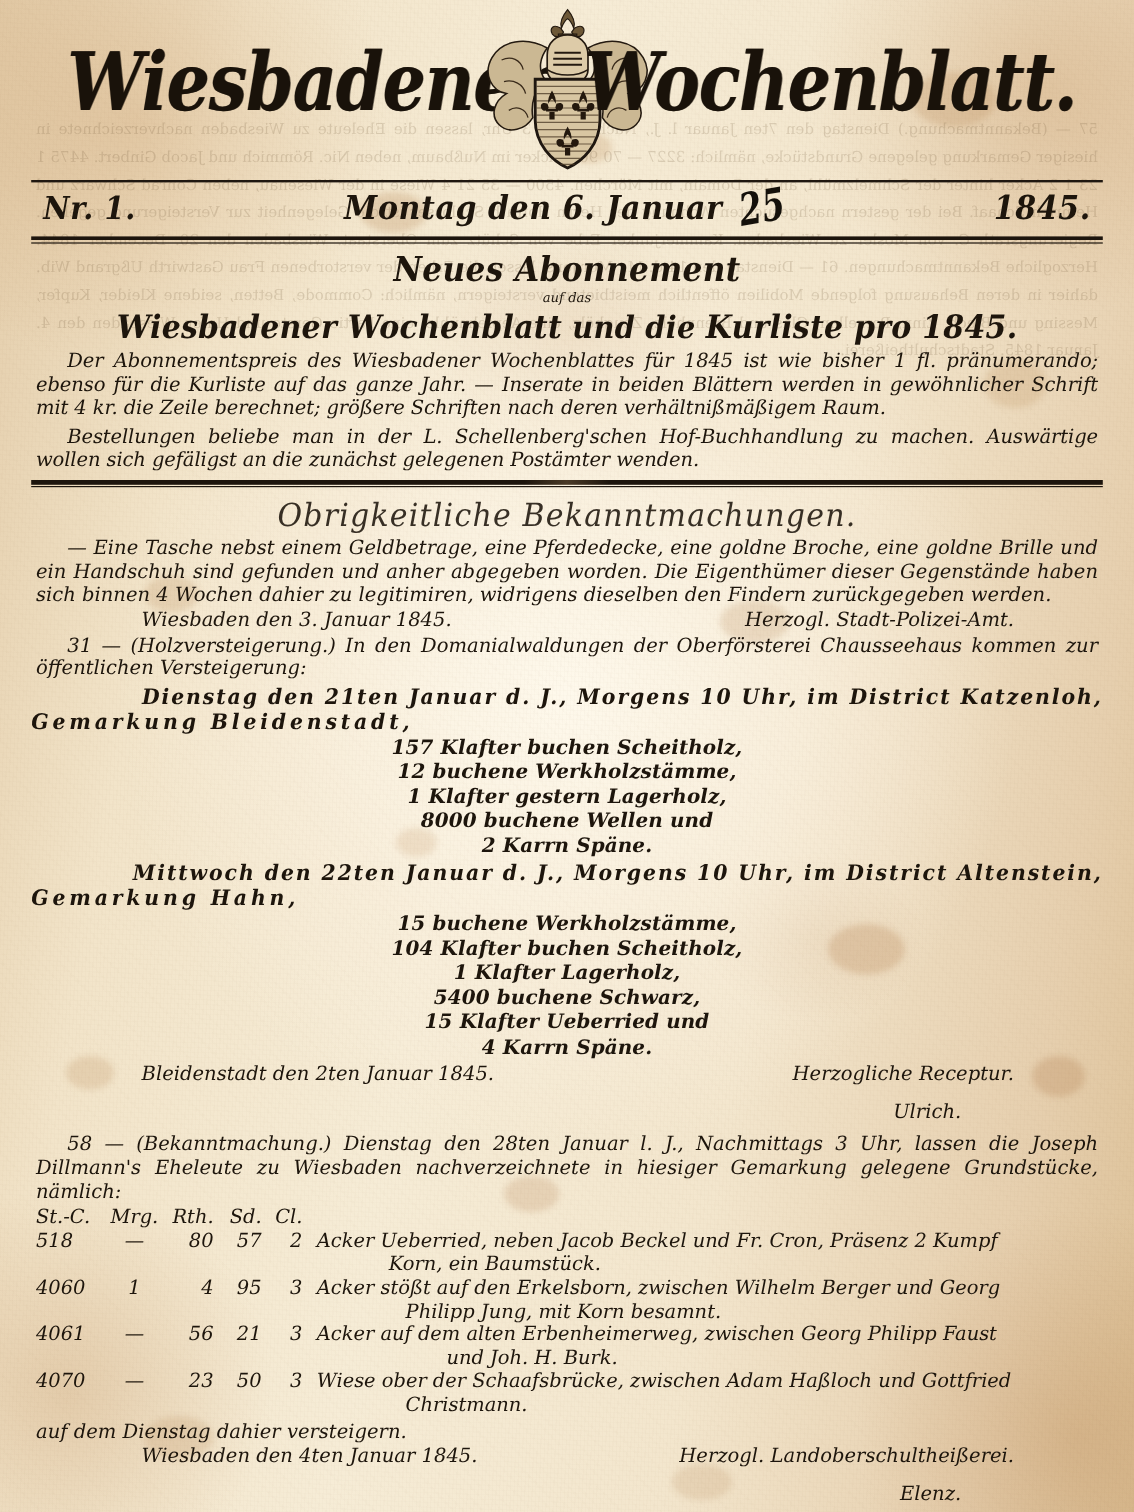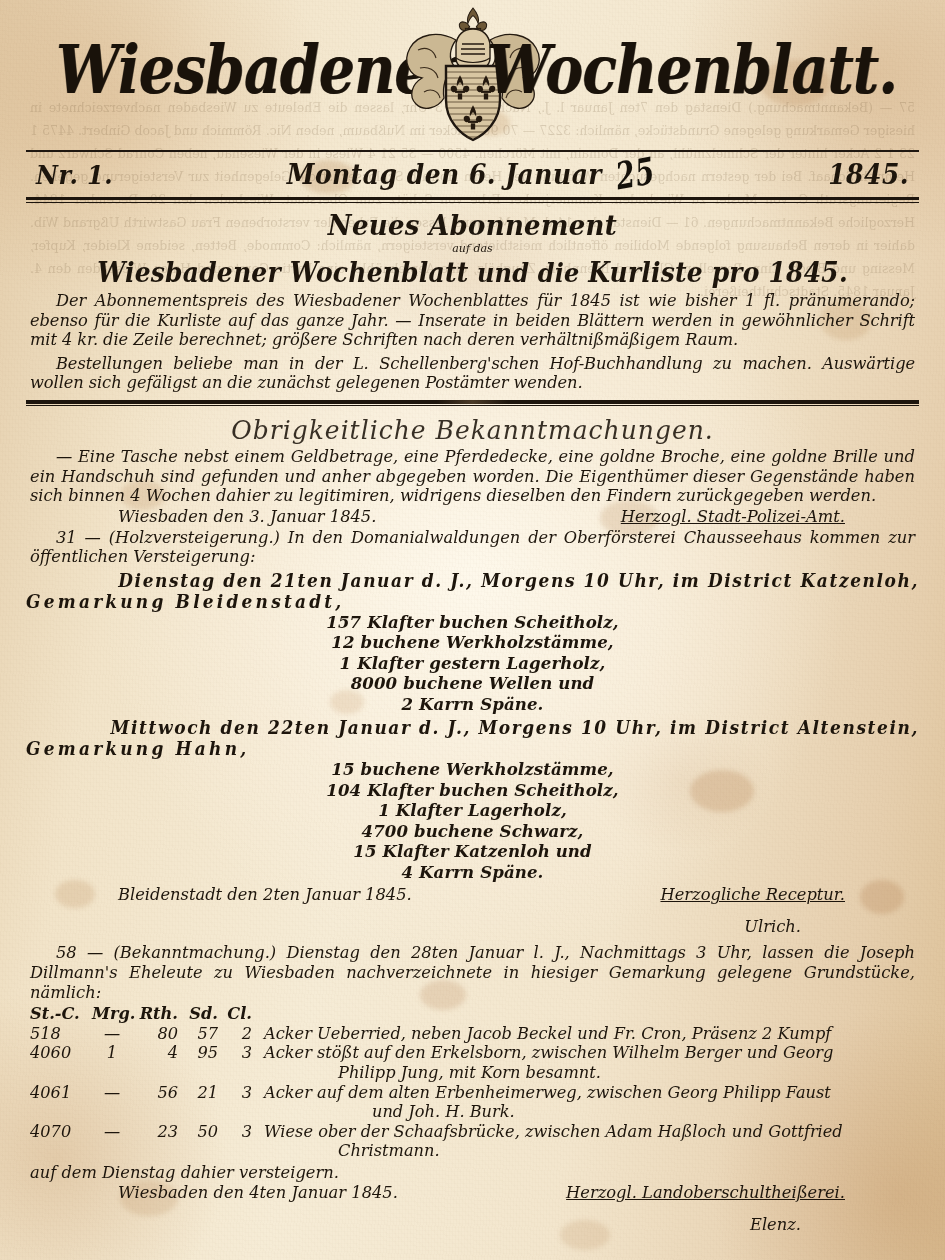--- a/index.html
+++ b/index.html
@@ -111,37 +111,37 @@
   .sec-head{
     font-size:25px;font-weight:400;font-style:italic;text-align:center;
     letter-spacing:1px;margin:5px 0 3px 0;opacity:.88;transform:scaleY(1.06);
   }
 
   .ann{font-size:16.3px;line-height:19.6px;font-style:italic;text-align:justify;margin:2px 4px 0 4px;}
   .ann.ind{text-indent:26px;}
 
   .signrow{display:flex;justify-content:space-between;font-size:16.3px;font-style:italic;margin:1px 4px 0 4px;}
   .signrow .l{padding-left:88px;}
-  .signrow .r{padding-right:70px;text-decoration:underline;}
+  .signrow .r{padding-right:70px;}
   .signname{text-align:right;padding-right:118px;font-size:16.3px;font-style:italic;margin-top:13px;}
 
   .spaced{
     font-size:17px;font-weight:700;font-style:italic;text-align:right;
     letter-spacing:1.6px;margin-top:4px;transform:scaleY(1.05);
   }
   .spaced2{
     font-size:17px;font-weight:700;font-style:italic;
     letter-spacing:3.2px;margin-top:1px;transform:scaleY(1.05);
   }
 
   .lot{font-size:16.6px;font-weight:700;font-style:italic;text-align:center;line-height:20.5px;letter-spacing:.1px;}
 
   
   .tbl{margin:2px 4px 0 4px;font-size:16.2px;font-style:italic;line-height:19.6px;}
-  .thead{display:flex;gap:0;font-weight:700;}
+  .thead{display:flex;gap:0;font-weight:400;}
   .thead span{display:inline-block;}
   .c1{width:62px;text-align:left;}
   .c2{width:40px;text-align:center;}
   .c3{width:46px;text-align:right;}
   .c4{width:40px;text-align:right;}
   .c5{width:34px;text-align:right;}
   .trow{display:flex;}
   .trow .desc{flex:1;padding-left:12px;}
   .trow .desc .cont{display:block;padding-left:60px;}
   .trow .desc .cont.c2nd{padding-left:74px;}
@@ -329,28 +329,28 @@
       <span>104</span>
       <span>Klafter</span>
       <span>buchen Scheitholz,</span>
     </div>
     <div class="lot ink">
       <span>1</span>
       <span>Klafter</span>
       <span>Lagerholz,</span>
     </div>
     <div class="lot ink">
-      <span>4700</span>
+      <span>5400</span>
       <span></span>
       <span>buchene Schwarz,</span>
     </div>
     <div class="lot ink">
       <span>15</span>
       <span>Klafter</span>
-      <span>Katzenloh und</span>
+      <span>Ueberried und</span>
     </div>
     <div class="lot ink">
       <span>4</span>
       <span></span>
       <span>Karrn Späne.</span>
     </div>
   </div>
 
   <div class="signrow ink" style="margin-top:3px">
     <span class="l">Bleidenstadt den 2ten Januar 1845.</span>
@@ -370,20 +370,21 @@
     </div>
 
     <div class="trow">
       <span class="c1">518</span>
       <span class="c2">—</span>
       <span class="c3">80</span>
       <span class="c4">57</span>
       <span class="c5">2</span>
       <span class="desc">
         <span>Acker Ueberried, neben Jacob Beckel und Fr. Cron, Präsenz 2 Kumpf</span>
+        <span class="cont">Korn, ein Baumstück.</span>
       </span>
     </div>
 
     <div class="trow">
       <span class="c1">4060</span>
       <span class="c2">1</span>
       <span class="c3">4</span>
       <span class="c4">95</span>
       <span class="c5">3</span>
       <span class="desc">

